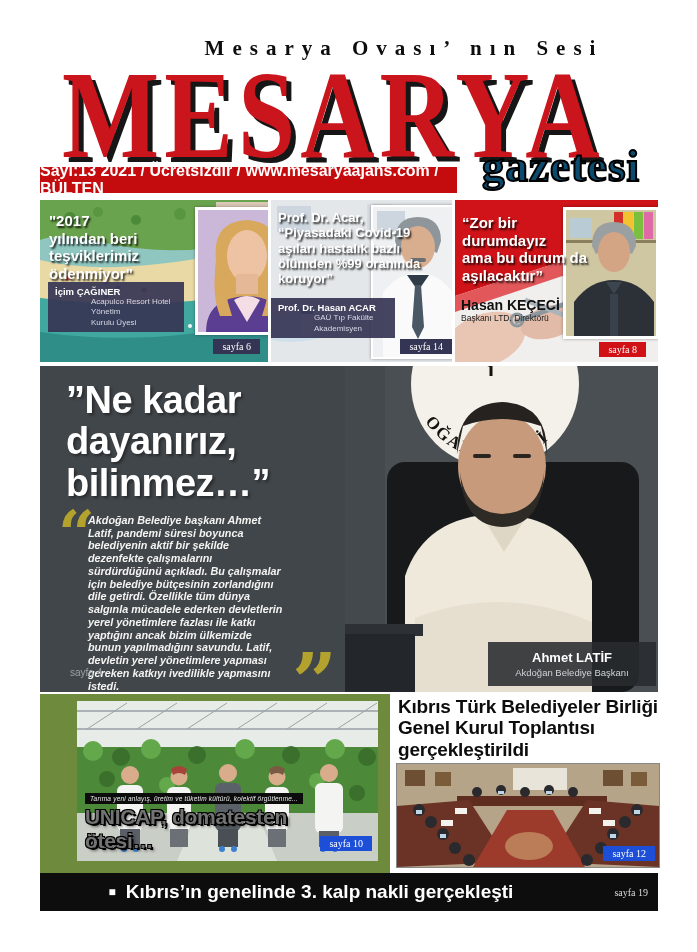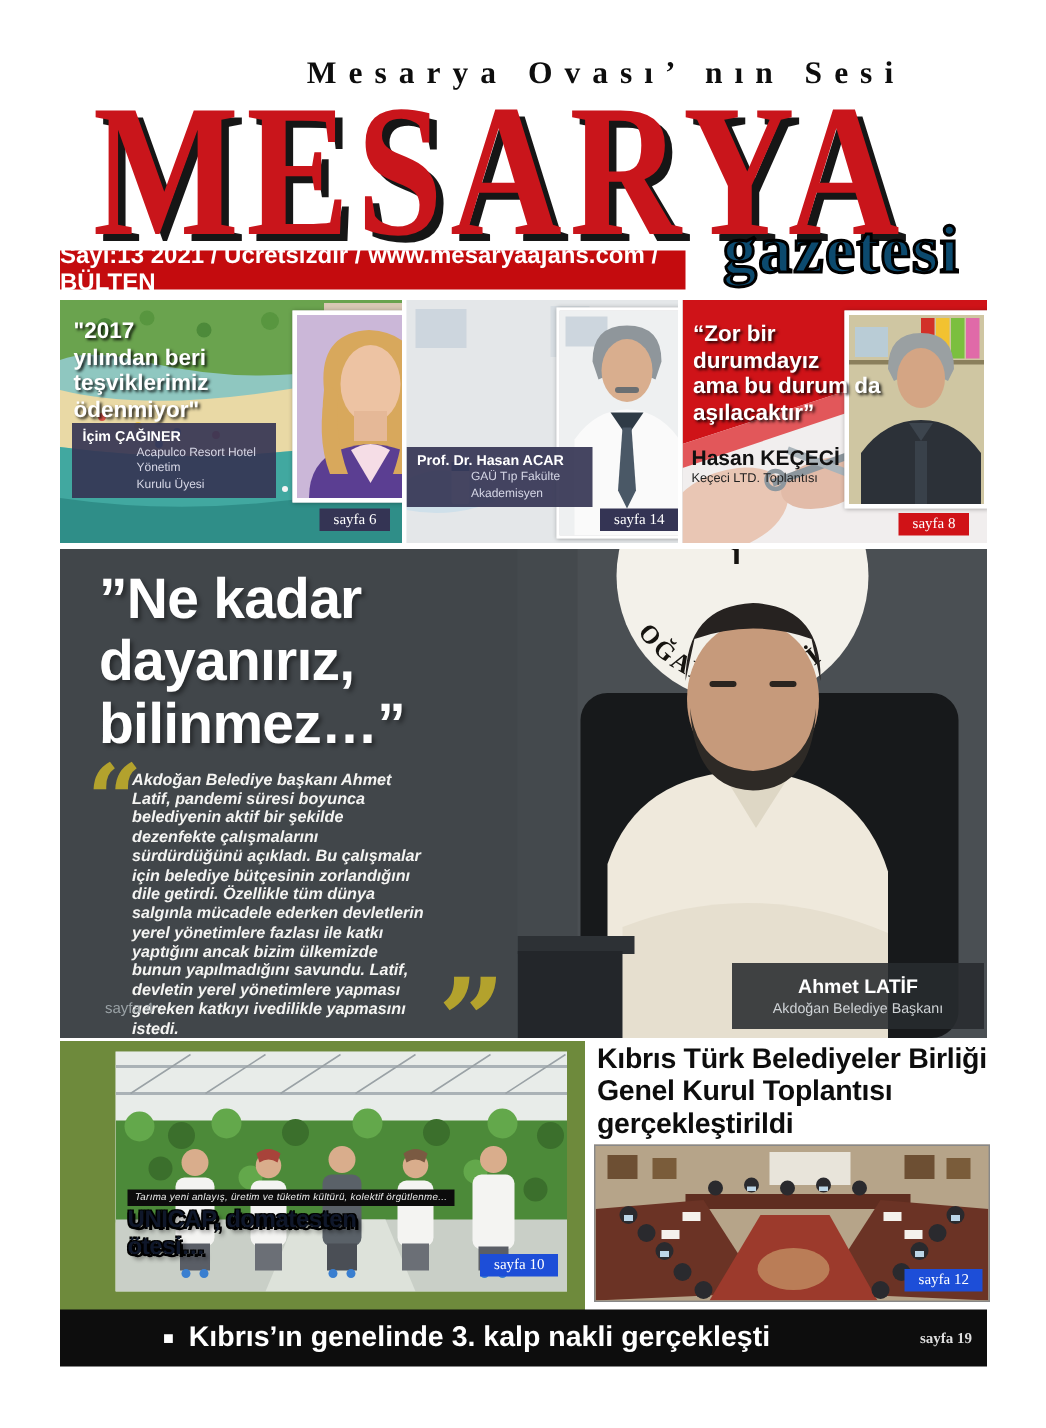--- a/index.html
+++ b/index.html
@@ -66,37 +66,37 @@
     align-items:center;justify-content:center;}
   .caption .cn{font-size:13px;font-weight:bold;}
   .caption .ct{font-size:9.5px;color:#cfd3d6;margin-top:2px;}
 
   
   .ubox{left:40px;top:694px;width:350px;height:180px;background:#6e8a3c;}
   .uphoto{position:absolute;left:37px;top:7px;width:301px;height:160px;
     overflow:hidden;background:#dfe5df;}
   .kicker{position:absolute;left:8px;top:92px;background:#0c0c0c;color:#eee;
     font-size:6.5px;font-style:italic;padding:2px 5px;letter-spacing:.2px;}
-  .uhead{position:absolute;left:8px;top:104px;color:#0f172a;font-weight:800;
-    font-size:16px;line-height:1.15;letter-spacing:-.3px;
+  .uhead{position:absolute;left:8px;top:104px;color:#737373;font-weight:800;
+    font-size:21px;line-height:1.15;letter-spacing:-.3px;
     text-shadow:-1px -1px 0 #000,1px -1px 0 #000,-1px 1px 0 #000,2px 2px 0 #000,3px 3px 3px rgba(0,0,0,.55);}
   .union{left:396px;top:694px;width:262px;height:172px;}
   .unhead{position:absolute;left:2px;top:2px;color:#0d0d0d;font-weight:800;
     font-size:19px;line-height:1.12;letter-spacing:-.2px;
     text-shadow:-1.5px -1.5px 0 #fff,1.5px -1.5px 0 #fff,-1.5px 1.5px 0 #fff,1.5px 1.5px 0 #fff;}
   .unphoto{position:absolute;left:0;top:69px;width:262px;height:103px;
     overflow:hidden;background:#b6a489;border:1px solid #888;}
 
   
   .bbar{left:40px;top:873px;width:618px;height:38px;background:#0d0d0d;color:#fff;
     display:flex;align-items:center;justify-content:center;}
   .bbar .btext{font-size:19px;font-weight:bold;transform:translateX(-38px);}
   .bbar .bullet{font-size:12px;margin-right:10px;transform:translateX(-38px);}
   .bbar .bpage{position:absolute;right:10px;font-family:"Liberation Serif",serif;
-    font-size:10px;color:#ddd;font-weight:bold;}
+    font-size:10px;color:#ddd;}
 </style>
 </head>
 <body>
 
 <div class="page">
 
   <div class="abs tagline">Mesarya Ovası’ nın Sesi</div>
   <div class="abs mast-title">MESARYA</div>
   <div class="abs infobar">Sayı:13  2021 / Ücretsizdir / www.mesaryaajans.com / BÜLTEN</div>
   <div class="abs gazetesi">gazetesi</div>
@@ -160,20 +160,25 @@
         <rect width="80" height="150" fill="#eef0f1"></rect>
         <rect x="4" y="4" width="28" height="20" fill="#cdd6de"></rect>
         <path d="M22 34 Q22 10 45 10 Q68 10 68 34 L64 46 Q45 36 26 46 z" fill="#8f969b"></path>
         <ellipse cx="45" cy="40" rx="17" ry="21" fill="#d9ae8e"></ellipse>
         <rect x="37" y="51" width="16" height="4" rx="2" fill="#6b6f72"></rect>
         <path d="M10 150 V86 Q24 66 45 66 Q66 66 80 86 V150 z" fill="#fafafa"></path>
         <path d="M34 68 L45 84 L56 68 z" fill="#2f3b46"></path>
         <path d="M42 78 L48 78 L51 120 L45 132 L39 120 z" fill="#4a5866"></path>
       </svg>
     </div>
+    <div class="shead pre">Prof. Dr. Acar,
+“Piyasadaki Covid-19
+aşıları  hastalık bazlı
+ölümden %99 oranında
+koruyor”</div>
     <div class="plate" style="left:0px;bottom:24px;width:110px;">
       <div class="nm">Prof. Dr. Hasan ACAR</div>
       <div class="tt pre">GAÜ Tıp Fakülte Akademisyen</div>
     </div>
     <div class="badge navy" style="right:0px;bottom:8px;">sayfa 14</div>
   </div>
 
   <div class="abs sbox sb3">
     <svg class="bg" width="203" height="162" viewBox="0 0 203 162">
       <rect width="203" height="162" fill="#f1eeee"></rect>
@@ -200,21 +205,21 @@
         <path d="M40 72 L48 84 L56 72 z" fill="#3d454e"></path>
         <rect x="44" y="84" width="8" height="42" fill="#39414a"></rect>
       </svg>
     </div>
     <div class="shead pre">“Zor bir
 durumdayız
 ama bu durum da
 aşılacaktır”</div>
     <div class="plate3" style="left:6px;bottom:36px;width:100px;">
       <div class="nm">Hasan KEÇECİ</div>
-      <div class="tt">Keçeci LTD. Toplantısı</div>
+      <div class="tt">Başkanı LTD. Direktörü</div>
     </div>
     <div class="badge red" style="right:12px;bottom:5px;">sayfa 8</div>
   </div>
 
   <div class="abs main">
     <svg class="bg" width="313" height="326" viewBox="0 0 313 326">
       <rect width="313" height="326" fill="#4a4f53"></rect>
       <rect width="40" height="326" fill="#44494d"></rect>
       <circle cx="150" cy="18" r="84" fill="#f3f1ea"></circle>
       <path d="M146 -20 V10 M146 -18 L128 -8 L146 0" stroke="#15130f" stroke-width="3" fill="none"></path>

